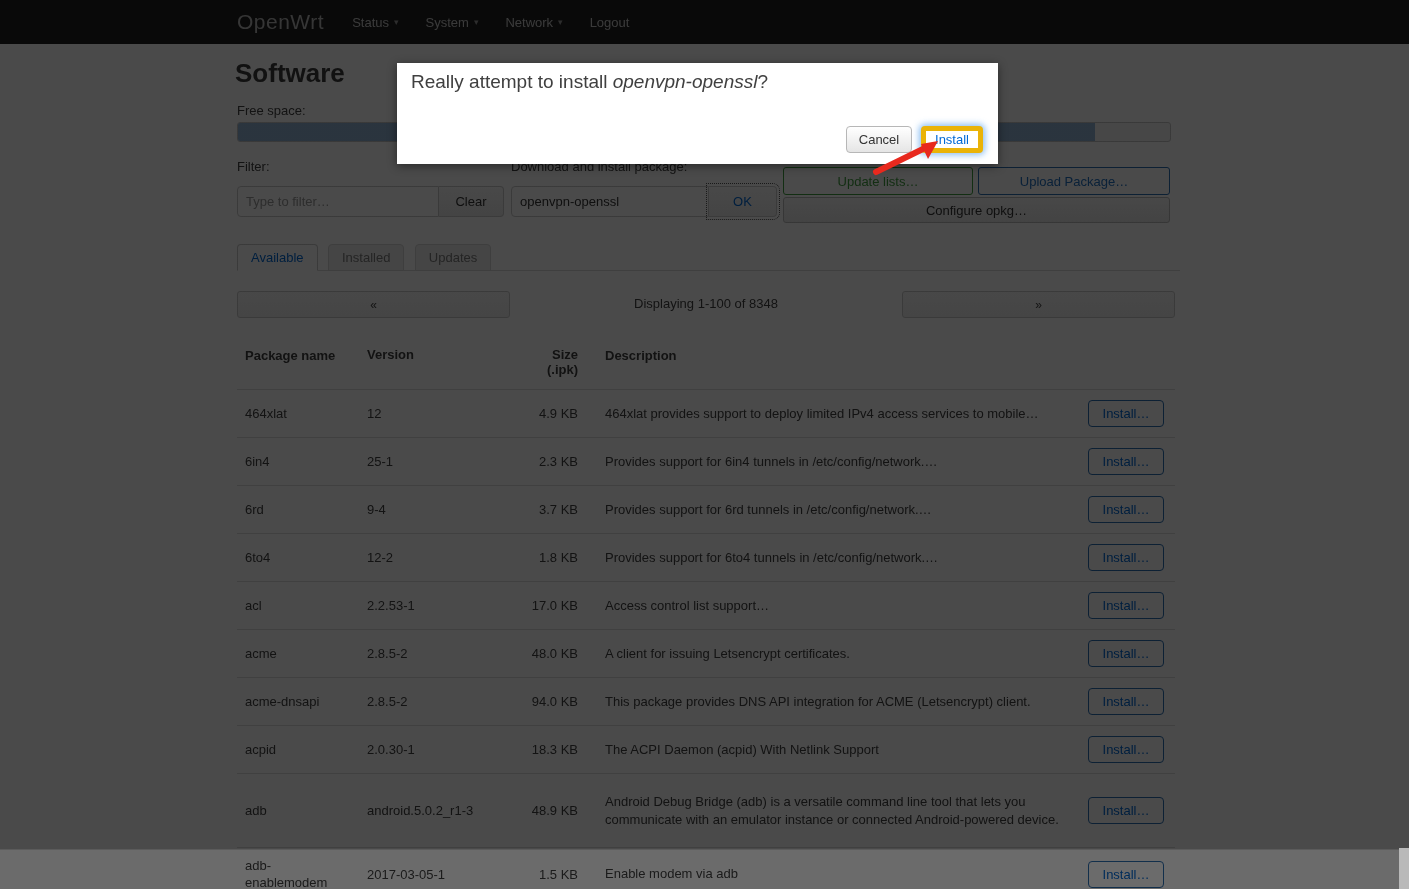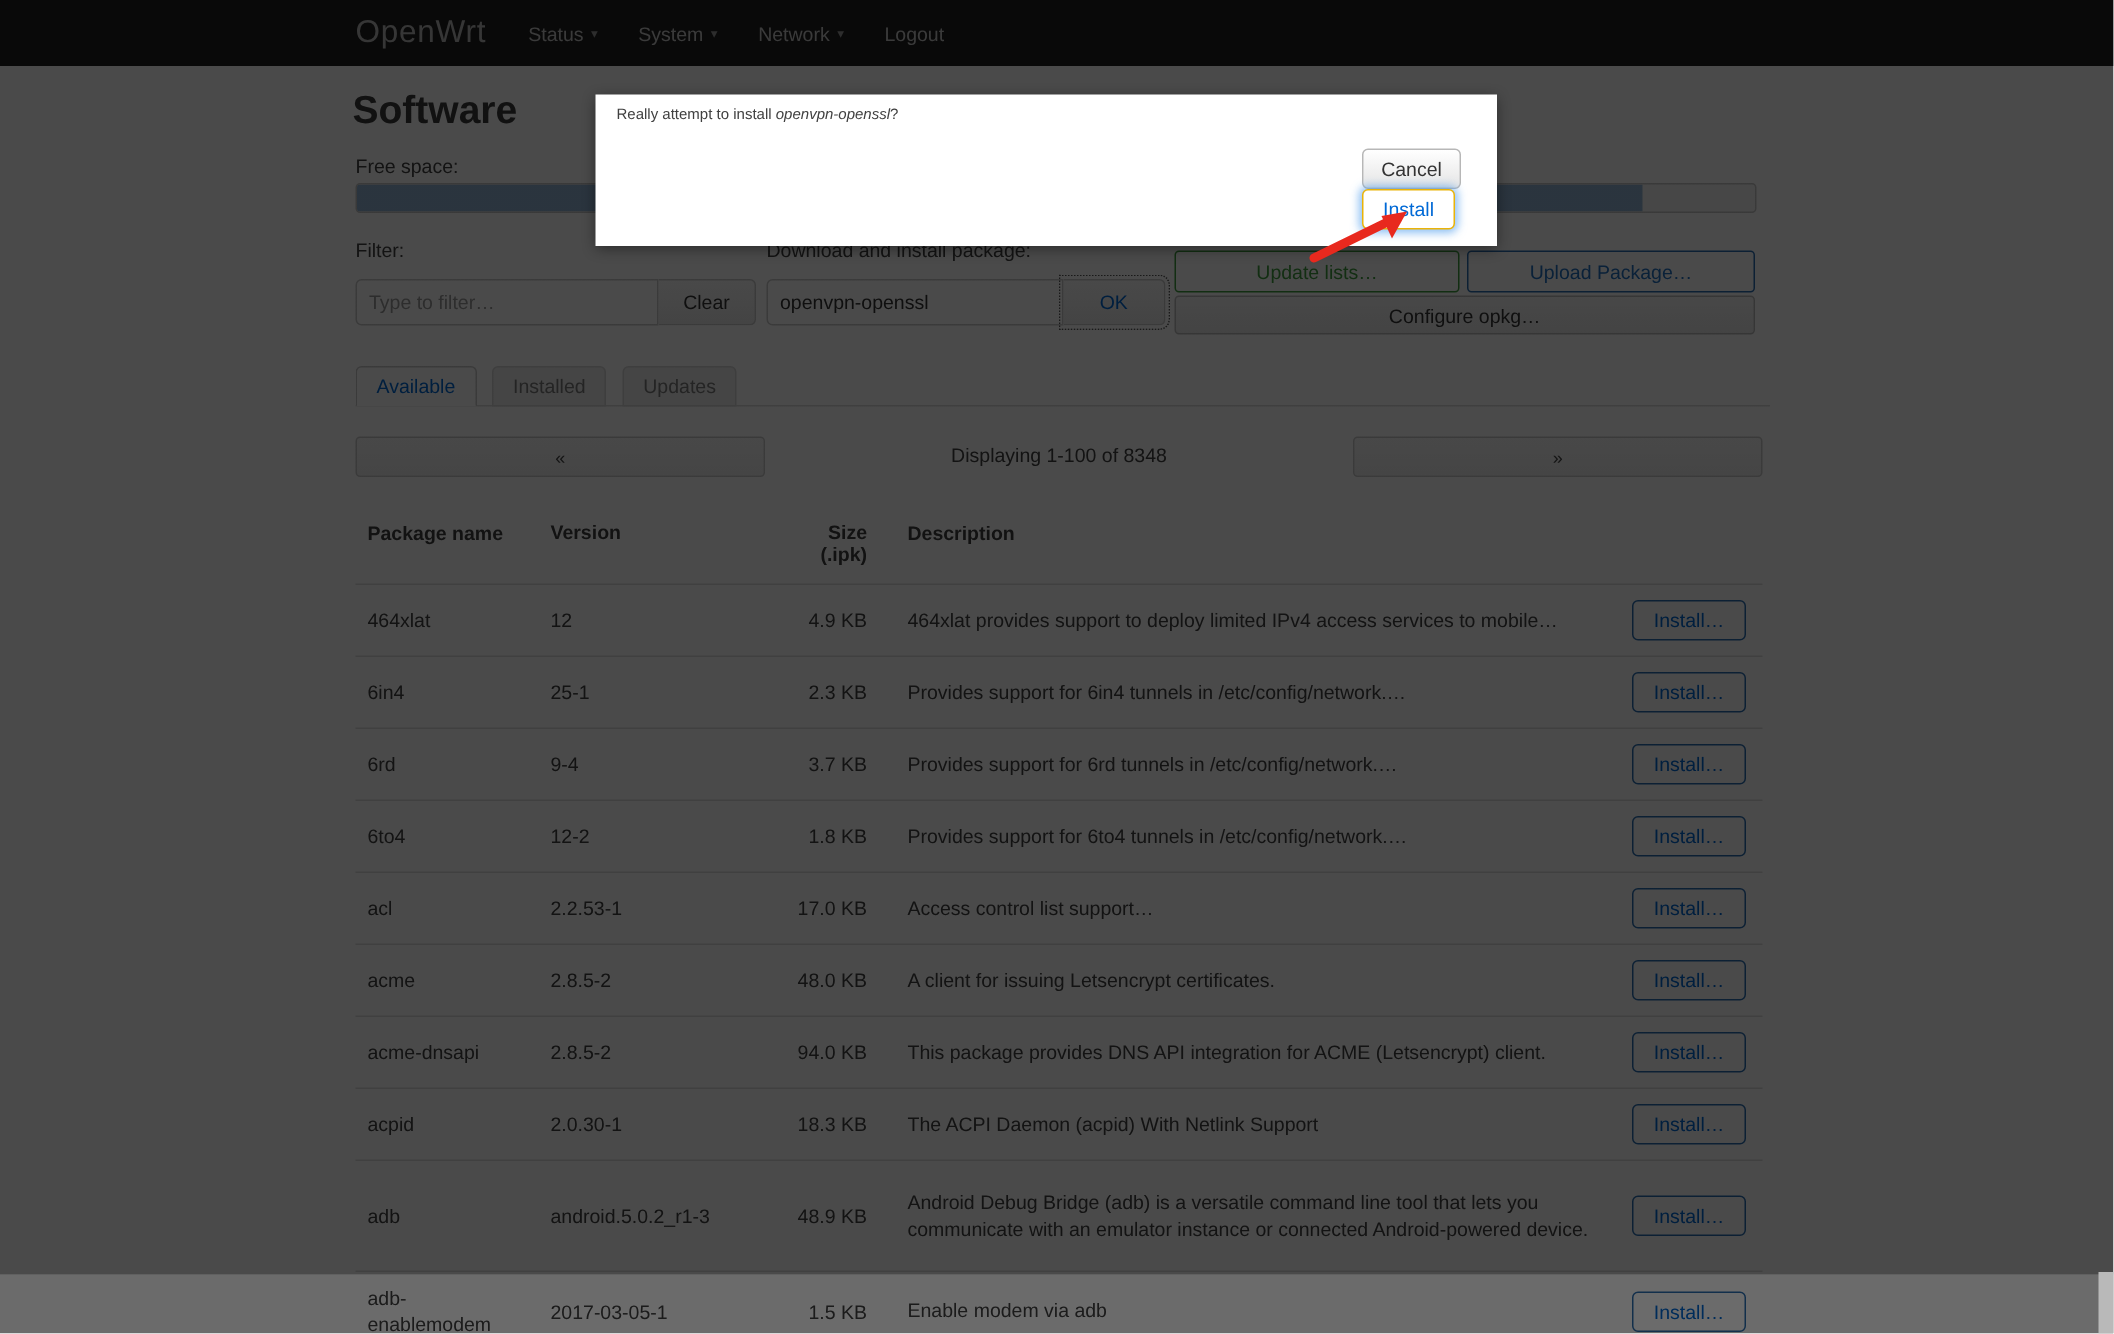--- a/index.html
+++ b/index.html
@@ -81,27 +81,27 @@
   
   .dim { position:absolute; top:0; left:0; width:1409px; height:889px; z-index:50;
          background:linear-gradient(to bottom, rgba(0,0,0,0.71) 0px, rgba(0,0,0,0.71) 849px,
                                     rgba(0,0,0,0.58) 850px, rgba(0,0,0,0.58) 100%); }
   .scroll-thumb { position:absolute; right:0; top:848px; width:10px; height:41px; background:#b9b9b9; z-index:55; }
 
   
   .modal { position:absolute; top:63px; left:397px; width:601px; height:101px; background:#fff;
            z-index:60; box-shadow:0 2px 9px rgba(0,0,0,0.45); }
   .modal-title { padding:14px 14px 0 14px; font-size:17px; font-weight:bold; color:#333; }
-  .modal-msg { padding:8px 32px 0 14px; font-size:10px; color:#404040; }
+  .modal-msg { padding:8px 32px 0 14px; font-size:19px; color:#404040; }
   .modal-msg .pkg { font-style:italic; }
-  .modal-actions { position:absolute; right:15px; bottom:11px; display:flex;flex-direction:column; }
+  .modal-actions { position:absolute; right:15px; bottom:11px; display:flex; }
   .btn-cancel { width:66px; height:27px; background:linear-gradient(#ffffff,#e5e5e5);
                 border:1px solid #b7b7b7; border-radius:4px; font-size:13px; color:#333;
                 cursor:pointer; margin-right:9px; font-family:"Liberation Sans",sans-serif; }
-  .btn-install { width:62px; height:27px; background:#fff; border:1px solid #eab308; border-radius:4px;
+  .btn-install { width:62px; height:27px; background:#fff; border:5px solid #eab308; border-radius:4px;
                  font-size:13px; color:#0069d6; cursor:pointer;
                  box-shadow:0 0 6px 2px rgba(82,158,236,0.65); font-family:"Liberation Sans",sans-serif; }
 
   
   .arrow-svg { position:absolute; left:858px; top:128px; z-index:70; pointer-events:none; }
 </style>
 </head>
 <body>
 
 <div class="stage">

